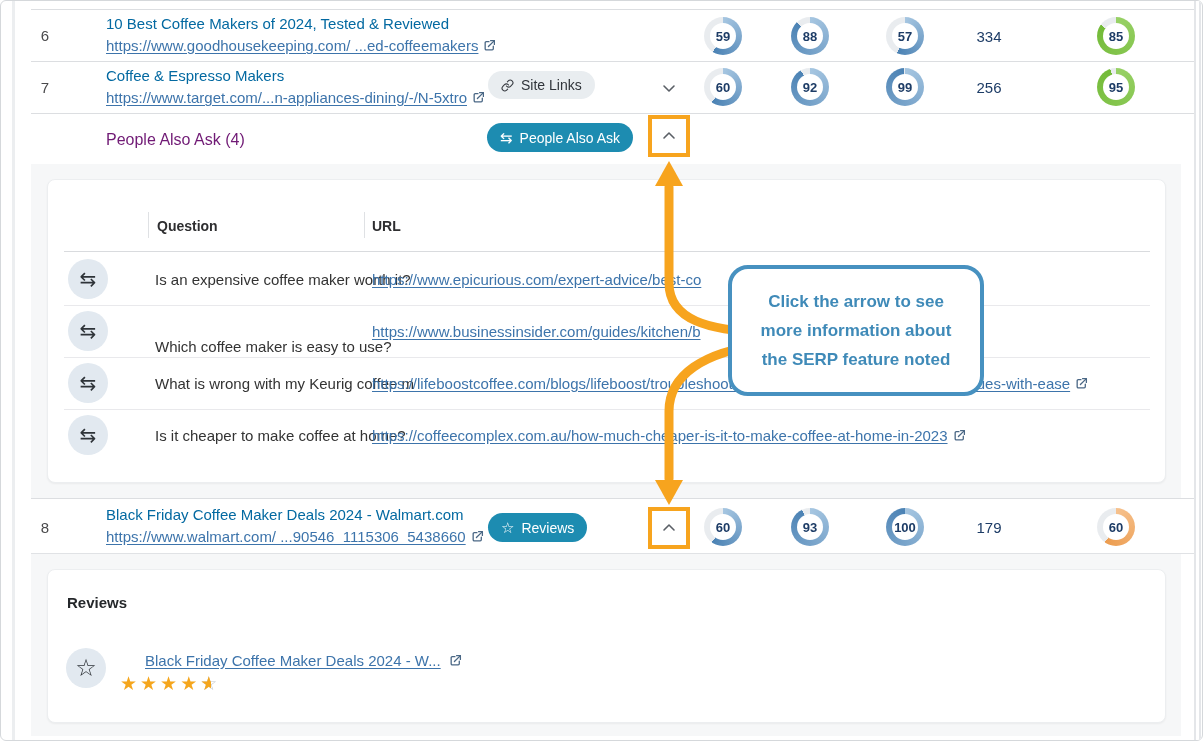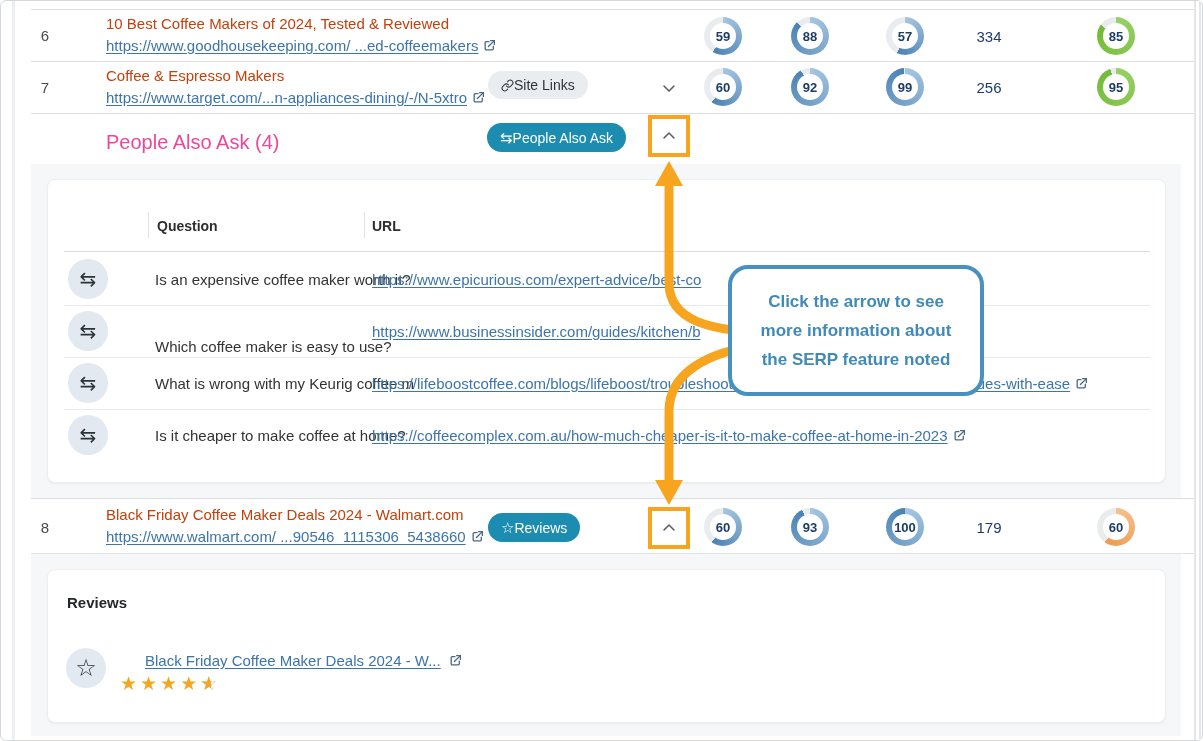--- a/index.html
+++ b/index.html
@@ -3,42 +3,42 @@
 <meta charset="utf-8">
 <style>
   html,body{margin:0;padding:0;background:#fff;}
   *{box-sizing:border-box;}
   body{font-family:"Liberation Sans", sans-serif;}
   .page{position:relative;width:1203px;height:741px;background:#fff;border:1px solid #d5d8db;border-radius:6px;overflow:hidden;}
   .gutter-line{position:absolute;left:11px;top:0;bottom:0;width:3px;background:#eceef0;}
   .scrollbar{position:absolute;right:1px;top:0;bottom:0;width:7px;background:#fff;border-left:2px solid #e4e6e9;border-right:2px solid #e4e6e9;}
   .hr{position:absolute;left:30px;width:1164px;height:1px;background:#dcdee1;}
   .pos-num{position:absolute;left:32px;width:24px;text-align:center;font-size:15px;color:#4a4a4c;}
-  .title{position:absolute;left:105px;font-size:15px;color:#c2410c;white-space:nowrap;}
+  .title{position:absolute;left:105px;font-size:15px;color:#0369a1;white-space:nowrap;}
   .url{position:absolute;left:105px;font-size:15px;color:var(--link_blue);text-decoration:underline;text-underline-offset:2px;white-space:nowrap;cursor:pointer;}
   .ext{display:inline-block;vertical-align:-1px;margin-left:5px;}
-  .pill{position:absolute;display:flex;align-items:center;height:28px;padding:0 13px;border-radius:15px;font-size:14px;cursor:pointer;white-space:nowrap;}
+  .pill{position:absolute;display:flex;align-items:center;gap:7px;height:28px;padding:0 13px;border-radius:15px;font-size:14px;cursor:pointer;white-space:nowrap;}
   .pill.gray{background:#e9edf0;color:#30343a;}
   .pill.teal{background:var(--accent_teal);color:#fff;}
   .pill .glyph{font-size:15px;line-height:1;}
   .chev-btn{position:absolute;width:26px;height:26px;display:flex;align-items:center;justify-content:center;cursor:pointer;}
   .donut{position:absolute;width:38px;height:38px;border-radius:50%;}
   .donut .hole{position:absolute;inset:6px;background:#fff;border-radius:50%;}
   .donut .val{position:absolute;inset:0;display:flex;align-items:center;justify-content:center;font-size:13px;font-weight:700;color:var(--value_navy);}
   .u{text-underline-offset:2px;cursor:pointer;}
   .links-val{position:absolute;width:66px;text-align:center;font-size:15px;color:var(--value_navy);}
   .panel{position:absolute;left:30px;width:1150px;background:#f6f7f8;}
   .card{position:absolute;background:#fff;border:1px solid #eceef0;border-radius:8px;box-shadow:0 1px 2px rgba(0,0,0,.05);}
   .th{position:absolute;font-size:14px;font-weight:700;color:#2e2e30;}
   .vline{position:absolute;width:1px;height:26px;background:#dfe1e4;}
   .card-hr{position:absolute;left:16px;width:1086px;height:1px;}
   .swap-circle{position:absolute;width:40px;height:40px;border-radius:50%;background:#e2e9f0;display:flex;align-items:center;justify-content:center;color:#2e3338;font-size:20px;cursor:pointer;}
   .q-text{position:absolute;left:107px;font-size:15px;color:#333;white-space:nowrap;}
   .q-url{position:absolute;left:324px;font-size:15px;color:var(--link_blue);text-decoration:underline;text-underline-offset:2px;white-space:nowrap;cursor:pointer;}
-  .paa-label{position:absolute;left:105px;font-size:20px;color:#ec4899;}
+  .paa-label{position:absolute;left:105px;font-size:16px;color:#701a75;}
   .orange-box{position:absolute;width:42px;height:42px;border:4px solid var(--highlight_orange);background:transparent;z-index:6;display:flex;align-items:center;justify-content:center;}
   .callout{position:absolute;left:727px;top:264px;width:256px;height:131px;background:#fff;border:4px solid var(--callout_blue);border-radius:20px;z-index:7;display:flex;flex-direction:column;justify-content:center;text-align:center;color:#3f8ab8;font-size:17px;font-weight:700;line-height:29px;}
   .arrows{position:absolute;left:0;top:0;z-index:5;pointer-events:none;}
   .reviews-heading{position:absolute;font-size:15px;font-weight:700;color:#25282b;}
   .review-link{font-size:15px;color:var(--link_blue);text-decoration:underline;text-underline-offset:2px;white-space:nowrap;cursor:pointer;margin-left:25px;}
   .stars{position:absolute;font-size:19px;letter-spacing:3px;color:var(--star_orange);white-space:nowrap;}
   .half{position:relative;display:inline-block;}
   .half .base{color:#c3c8cd;}
   .half .top{position:absolute;left:0;top:0;width:55%;overflow:hidden;white-space:nowrap;color:var(--star_orange);}
   svg{display:block;}

